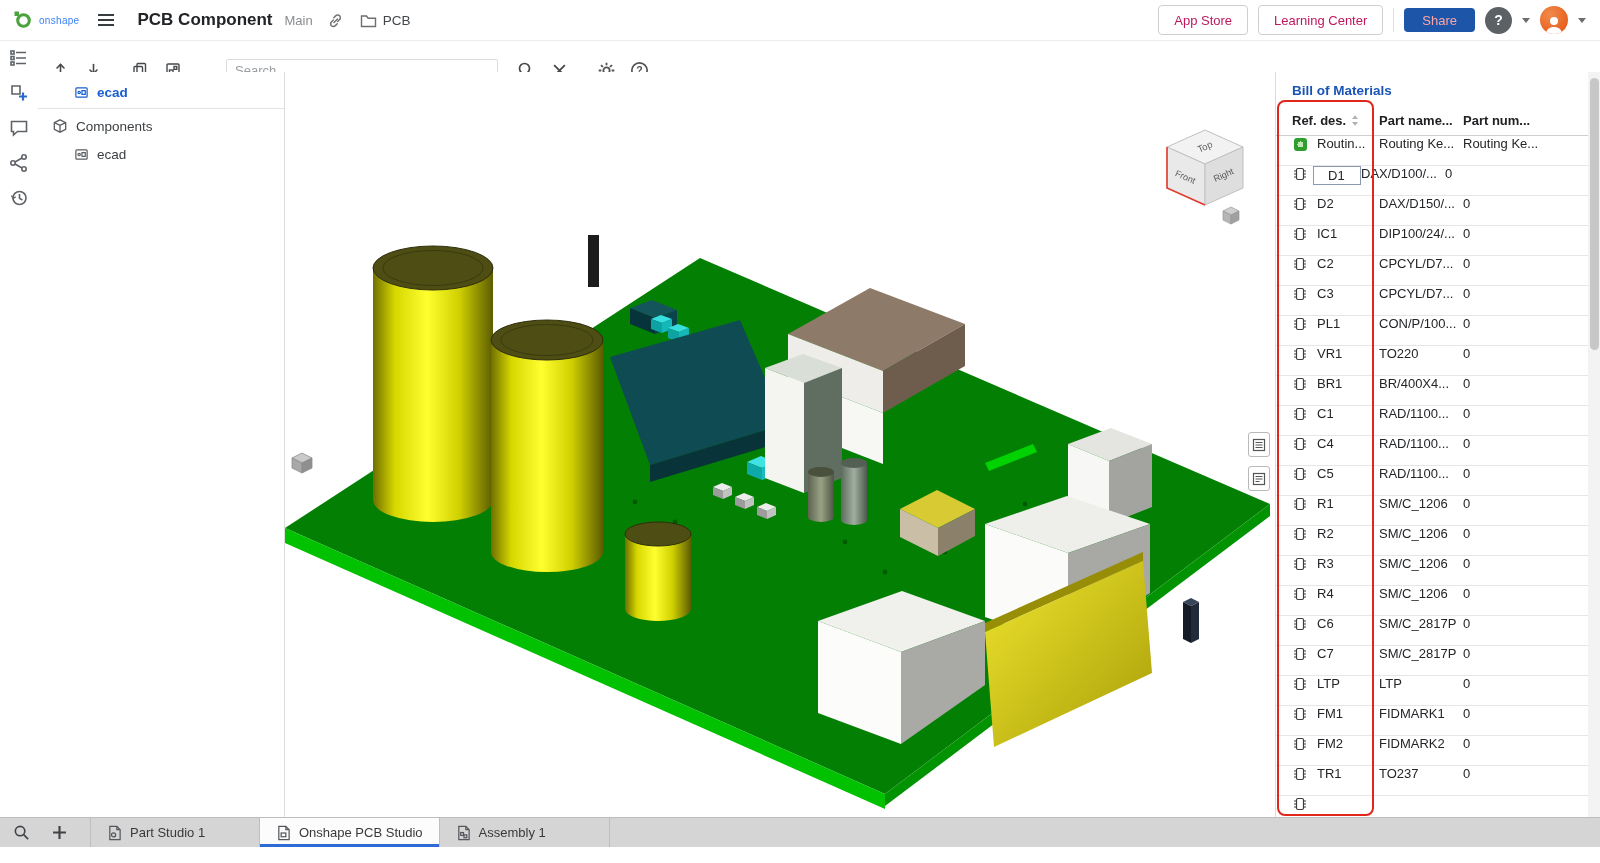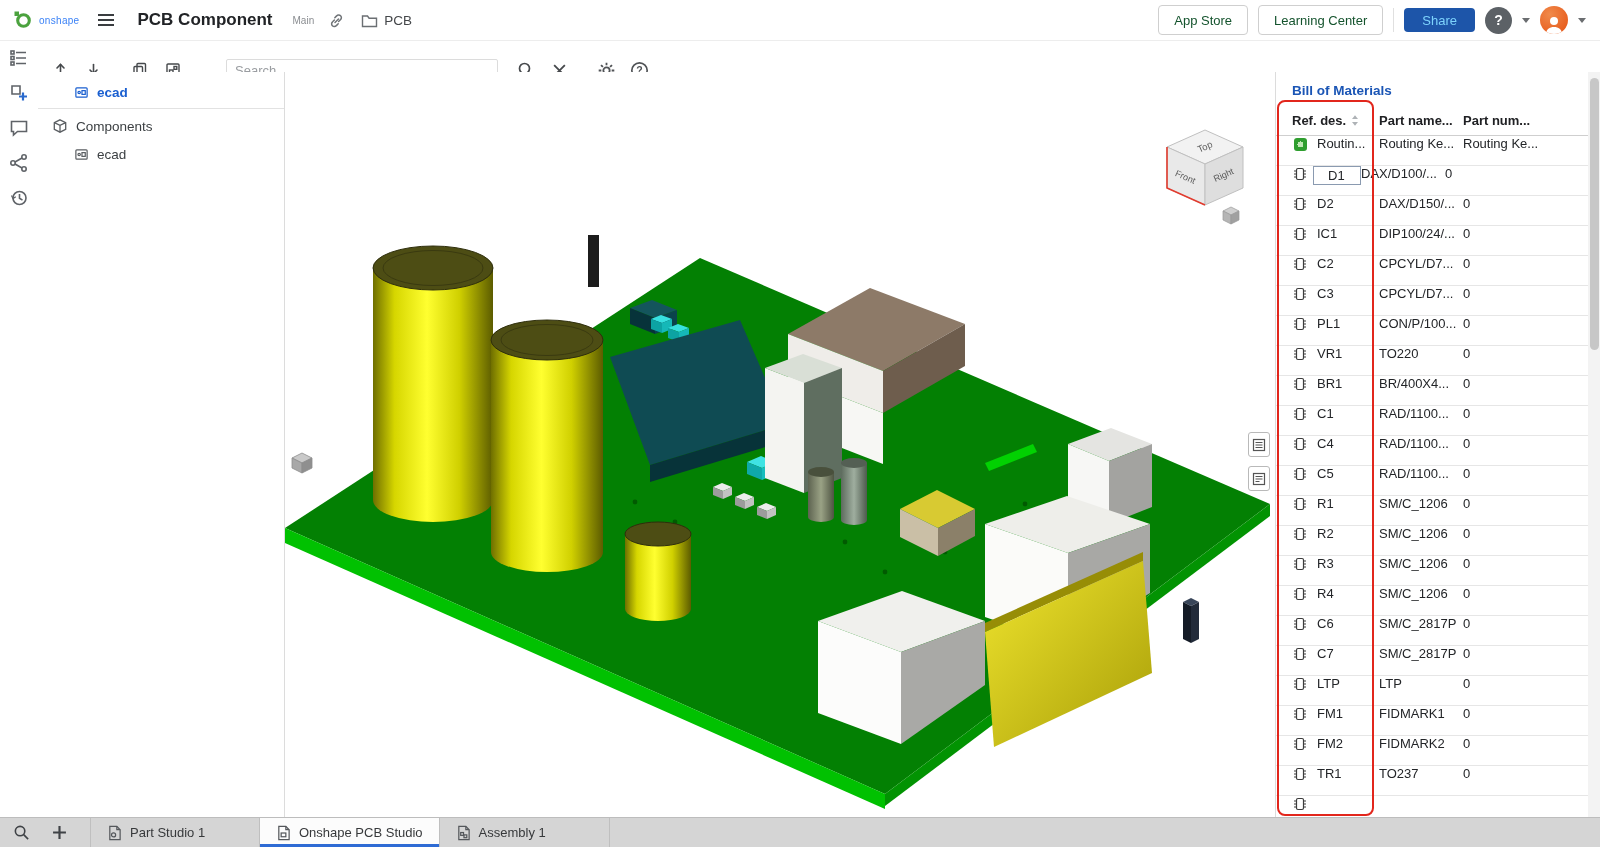--- a/index.html
+++ b/index.html
@@ -7,28 +7,28 @@
     font-family:"Liberation Sans", sans-serif; }
   #app { position:relative; width:1600px; height:863px; background:#fff; overflow:hidden; }
 
   
   .topbar { position:absolute; top:0; left:0; width:1600px; height:41px; background:#fff;
     display:flex; align-items:center; padding:0 14px; border-bottom:1px solid #ededed; }
   .logo-wrap { display:flex; align-items:center; gap:6px; }
   .logo-word { font-size:10px; color:#3b82f6; font-weight:500; letter-spacing:.3px; }
   .hamburger { margin-left:18px; cursor:pointer; display:flex; }
   .doc-title { margin-left:22px; font-size:17px; font-weight:700; color:#212326; }
-  .ws-label { margin-left:20px; font-size:10px; color:#8a8d91; }
+  .ws-label { margin-left:12px; font-size:13px; color:#8a8d91; }
   .link-ico { margin-left:14px; display:flex; }
   .crumb { margin-left:16px; display:flex; align-items:center; gap:6px; font-size:13.5px; color:#44474a; }
   .top-right { margin-left:auto; display:flex; align-items:center; gap:10px; }
   .btn-plain { height:30px; padding:0 15px; background:#fff; border:1px solid #cfcfcf; border-radius:4px;
-    font-size:13px; color:#14532d; display:flex; align-items:center; cursor:pointer; }
+    font-size:13px; color:#be185d; display:flex; align-items:center; cursor:pointer; }
   .vdiv { width:1px; height:24px; background:#e0e0e0; }
-  .btn-share { height:22px; padding:12px 18px; border:none; border-radius:4px; background:#1d55a9; color:#7dd3fc;
+  .btn-share { height:22px; padding:12px 18px; border:none; border-radius:4px; background:#1d55a9; color:#fca5a5;
     font-size:13px; display:flex; align-items:center; cursor:pointer; }
   .help-circle { width:27px; height:27px; border-radius:50%; background:#5c6166; color:#fff;
     display:flex; align-items:center; justify-content:center; font-size:14px; font-weight:700; cursor:pointer; }
   .caret { width:0; height:0; border-left:4px solid transparent; border-right:4px solid transparent;
     border-top:5px solid #6a6d70; cursor:pointer; }
   .avatar { width:28px; height:28px; border-radius:50%; cursor:pointer;
     background:radial-gradient(circle at 35% 30%, #f08a4b, #e85f1f 75%); display:flex; align-items:flex-end; justify-content:center; overflow:hidden;}
 
   
   .toolbar { position:absolute; top:55px; left:38px; width:1562px; height:31px; background:#fff;

